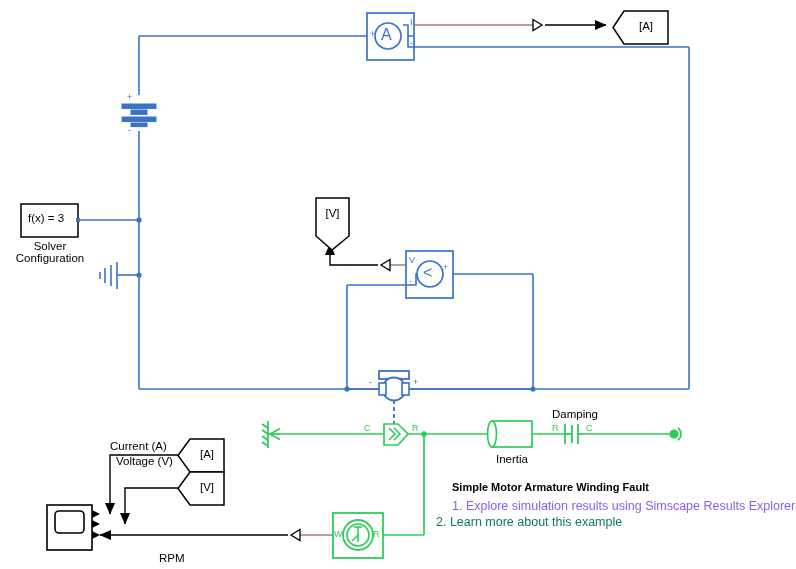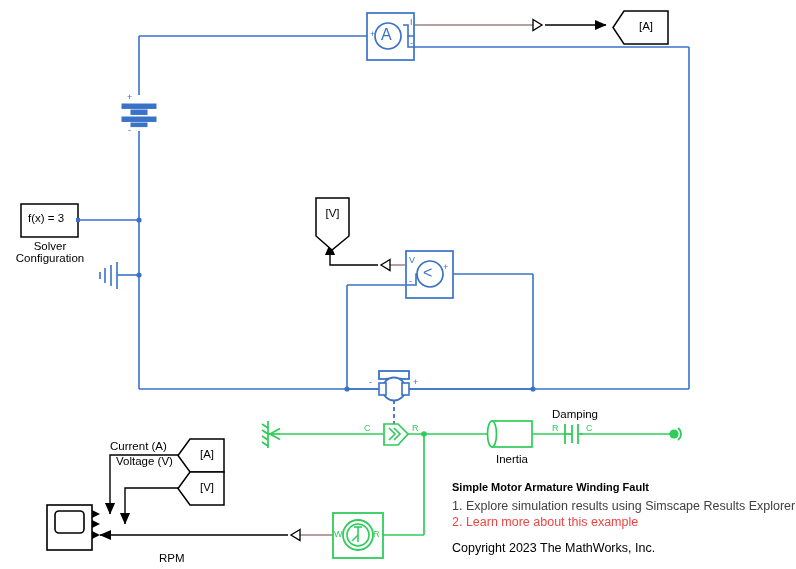--- a/index.html
+++ b/index.html
@@ -281,17 +281,16 @@
   <div class="lbl lbl-11 center" style="left:316px; top:207px; width:33px;">[V]</div>
 
   <div class="lbl lbl-11 center" style="left:190px; top:448px; width:34px;">[A]</div>
   <div class="lbl lbl-11 center" style="left:190px; top:481px; width:34px;">[V]</div>
 
   <div class="lbl lbl-11" style="left:110px; top:440px;">Current (A)</div>
   <div class="lbl lbl-11" style="left:116px; top:455px;">Voltage (V)</div>
   <div class="lbl lbl-11" style="left:159px; top:552px;">RPM</div>
 
   <div class="lbl ann-title" style="left:452px; top:481px;">Simple Motor Armature Winding Fault</div>
-  <div class="lbl ann-line" style="left:452px; top:499px; color:#404040;">1. Explore simulation results using Simscape Results Explorer</div>
-  <div class="lbl ann-line" style="left:452px; top:515px; color:#ef4444;">2. Learn more about this example</div>
-  <div class="lbl ann-line" style="left:452px; top:541px;">Copyright 2023 The MathWorks, Inc.</div>
+  <div class="lbl ann-line" style="left:452px; top:499px; color:#8b5cf6;">1. Explore simulation results using Simscape Results Explorer</div>
+  <div class="lbl ann-line" style="left:436px; top:515px; color:#0f766e;">2. Learn more about this example</div>
 
 </div>
 
 </body></html>

